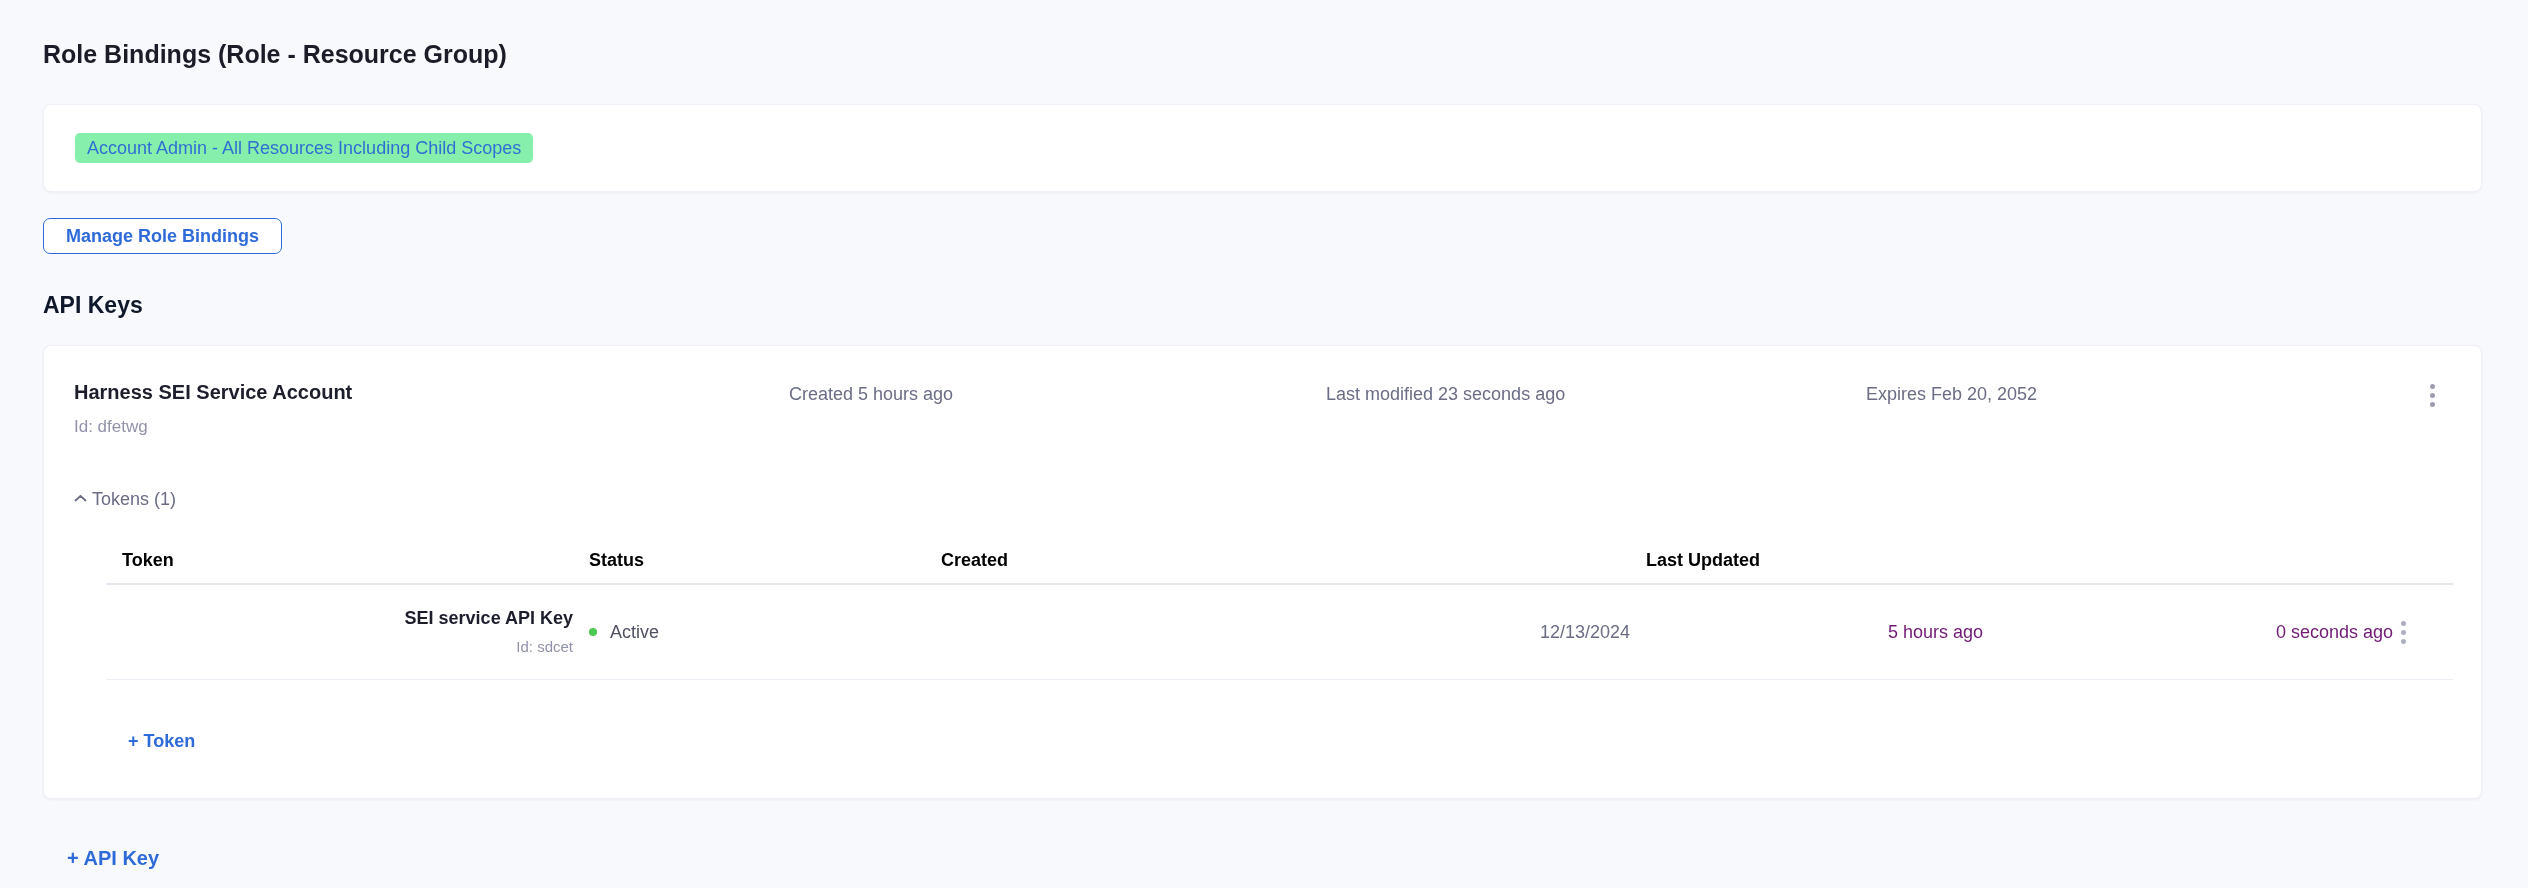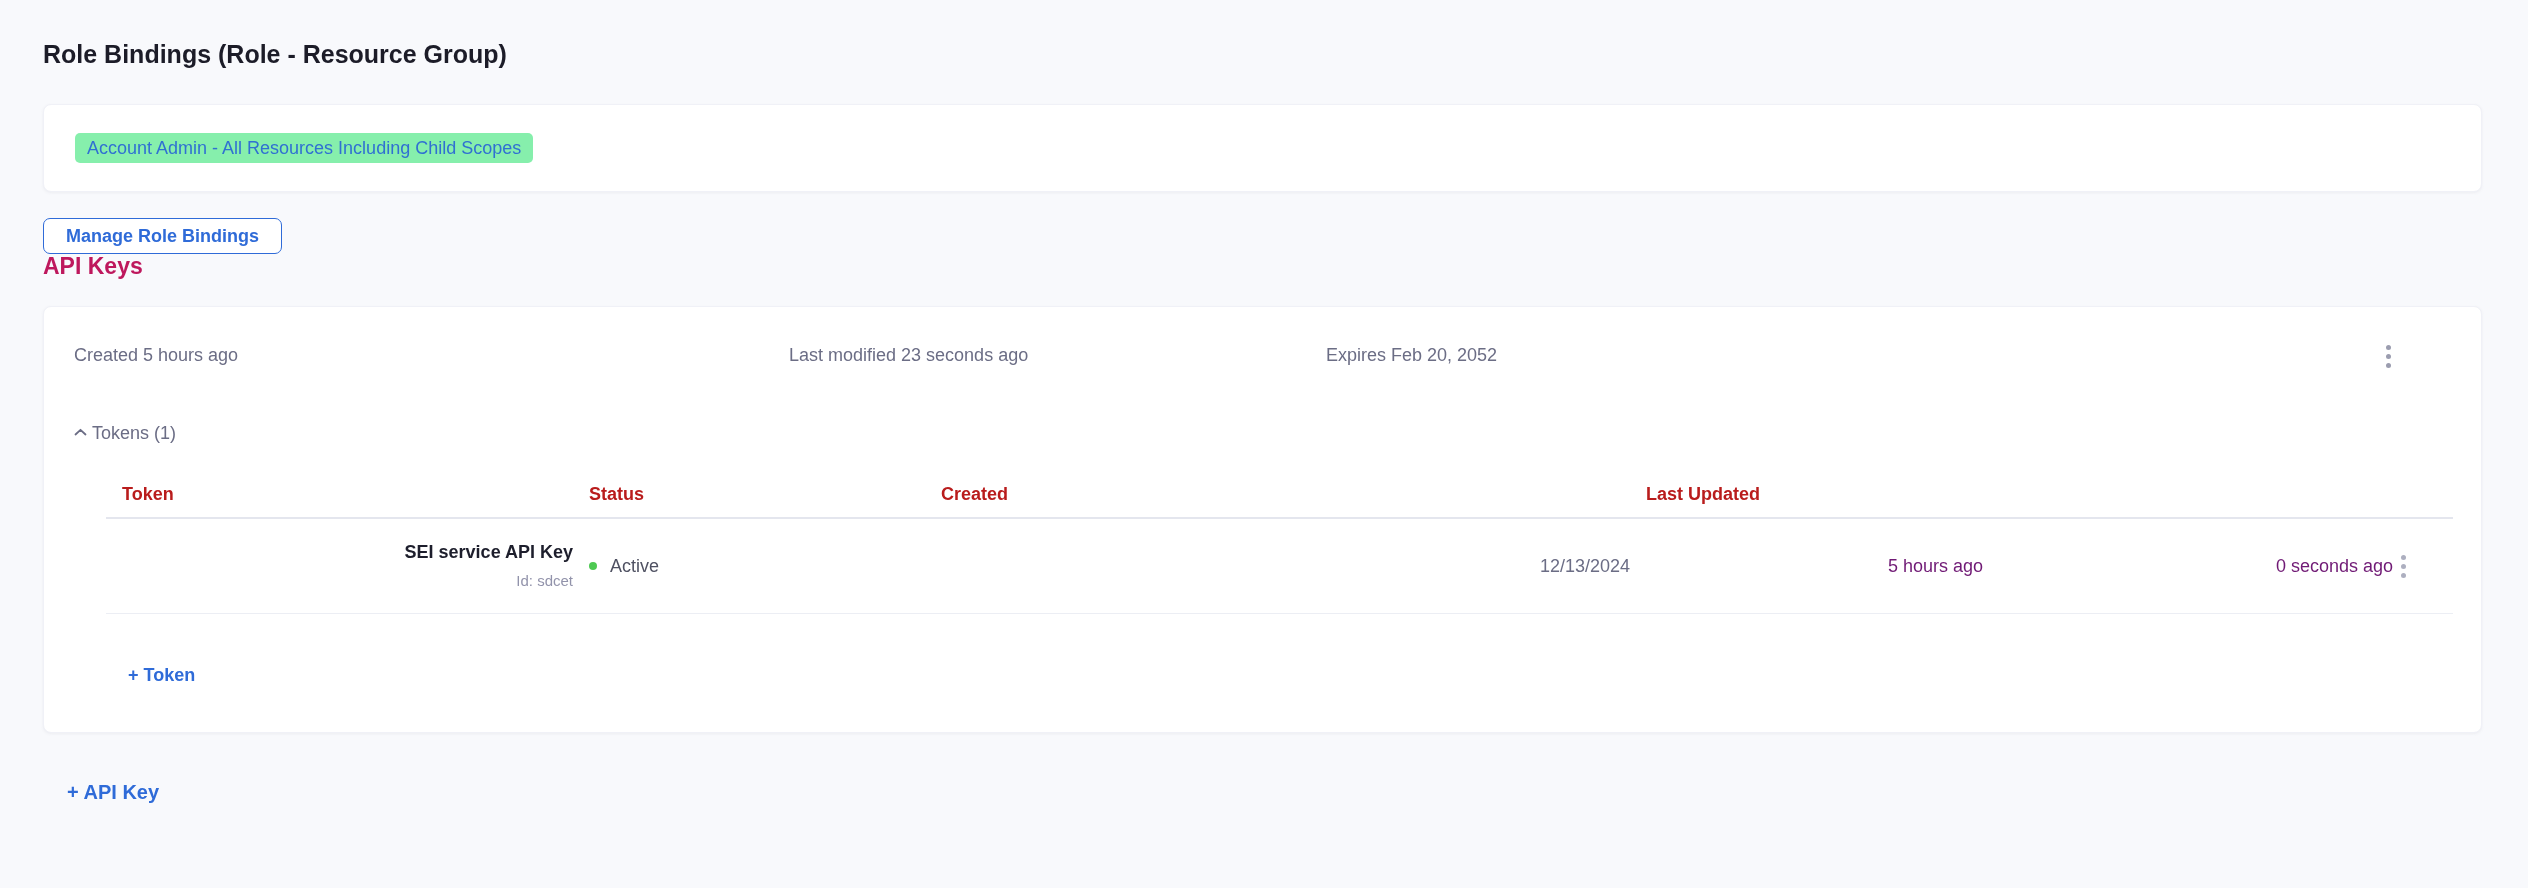--- a/index.html
+++ b/index.html
@@ -13,24 +13,25 @@
 
   
   .page-title {
     padding-top: 40px;
     font-size: 25px;
     line-height: 28px;
     font-weight: 700;
     color: #1c1c28;
   }
   .section-title {
+    margin-top: 39px;
     font-size: 23px;
     line-height: 24px;
     font-weight: 700;
-    color: #be185d;
+    color: #0f172a;
   }
 
   
   .card {
     background: #ffffff;
     border: 1px solid #f0f1f7;
     border-radius: 8px;
     box-shadow: 0 1px 3px rgba(96,97,112,0.08);
   }
   .rb-card {
@@ -138,21 +139,21 @@
     grid-template-columns: 467px 352px 705px 353px 410px 1fr;
     align-items: center;
   }
   .t-head {
     height: 48px;
     border-bottom: 2px solid #e4e6ee;
   }
   .t-head .cell {
     font-size: 18px;
     font-weight: 700;
-    color: #b91c1c;
+    color: #000000;
     padding-left: 16px;
   }
   .t-body {
     height: 95px;
     border-bottom: 1px solid #eceef4;
     text-align: right;
   }
   .t-body .cell { padding-left: 16px; }
   .cell-token-name {
     font-size: 18px;
@@ -210,20 +211,24 @@
     <span class="role-chip">Account Admin - All Resources Including Child Scopes</span>
   </div>
 
   <button class="outline-btn">Manage Role Bindings</button>
 
   <h2 class="section-title">API Keys</h2>
 
   <div class="card key-card">
 
     <div class="key-header">
+      <div>
+        <div class="key-name">Harness SEI Service Account</div>
+        <div class="key-id">Id: dfetwg</div>
+      </div>
       <div class="meta-text">Created 5 hours ago</div>
       <div class="meta-text">Last modified 23 seconds ago</div>
       <div class="meta-text">Expires Feb 20, 2052</div>
       <div class="kebab">
         <span style="display:contents"><i></i><i></i><i></i></span>
       </div>
     </div>
 
     <div class="tokens-toggle">
       <svg width="13" height="8" viewBox="0 0 13 8" fill="none">

